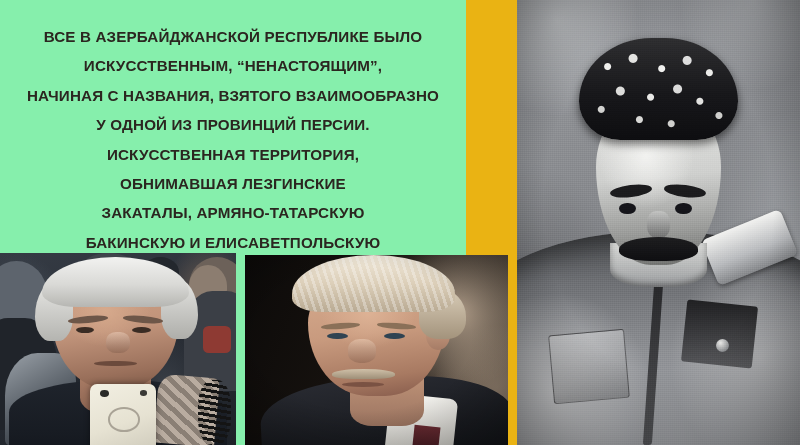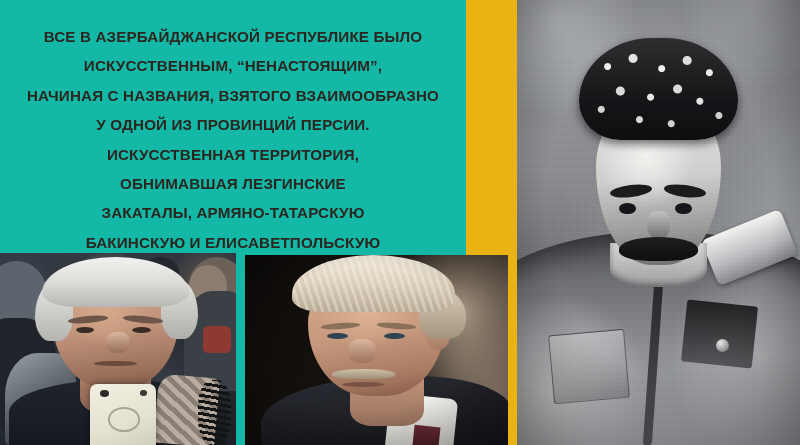--- a/index.html
+++ b/index.html
@@ -11,21 +11,21 @@
     width:800px;height:445px;
     overflow:hidden;
     background:#EAB313;
   }
 
   
   #quote-panel{
     position:absolute;
     left:0;top:0;
     width:466px;height:445px;
-    background:#14b8a6;
+    background:#86efac;
     overflow:hidden;
   }
   #quote-block{
     position:absolute;
     left:50%;top:22px;
     transform:translateX(-50%);
     width:640px;
     text-align:center;
     color:#2b2620;
     font-weight:700;

